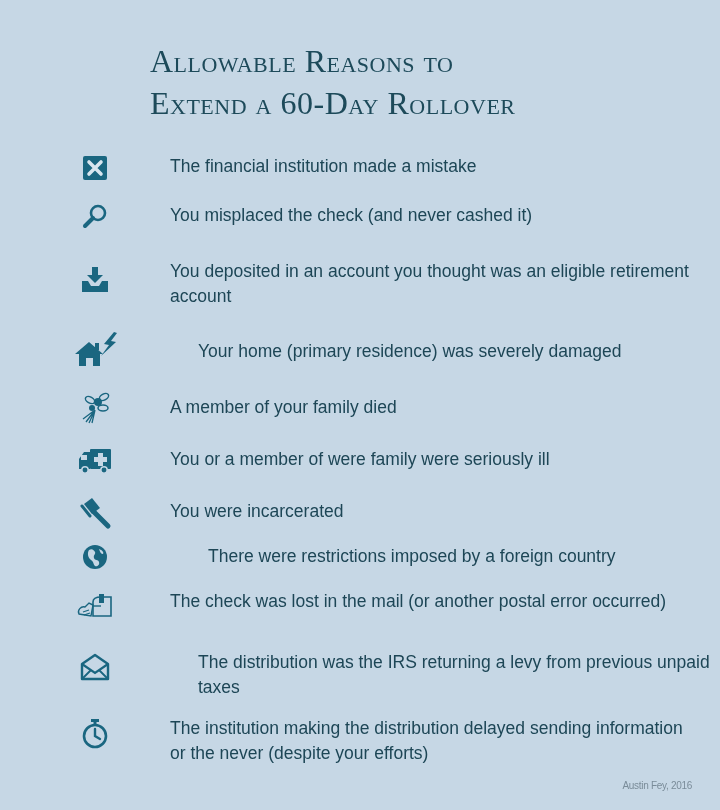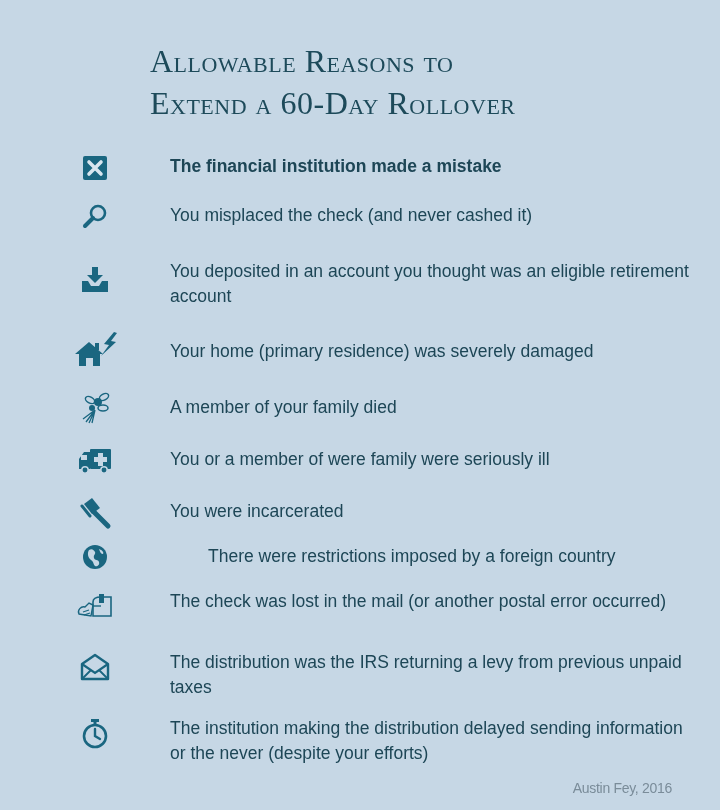--- a/index.html
+++ b/index.html
@@ -35,43 +35,43 @@
   .icon svg { display: block; }
   .text {
     position: absolute;
     left: 170px; width: 520px;
     font-size: 17.5px;
     line-height: 25px;
     color: #1d4656;
   }
   .credit {
     position: absolute;
-    right: 48px; top: 780px;
-    font-size: 14px;
+    right: 28px; top: 780px;
+    font-size: 10px;
     color: #7a8c99;
     letter-spacing: -0.3px;
     text-align: right;
   }
 </style>
 </head>
 <body>
 
 <div class="title">
   <div>Allowable Reasons to</div>
   <div>Extend a 60-Day Rollover</div>
 </div>
 
 <div class="row" style="top:152px;">
   <div class="icon" style="top:2px;height:28px;">
     <svg width="26" height="26" viewBox="0 0 26 26">
         <rect x="1" y="1" width="24" height="24" rx="2" fill="#1a6680"></rect>
         <path d="M7 7 L19 19 M19 7 L7 19" stroke="#d8e6ef" stroke-width="3.6" stroke-linecap="round"></path>
       </svg>
   </div>
-  <div class="text" style="top:2px;font-weight:bold;">The financial institution made a mistake</div>
+  <div class="text" style="top:2px;">The financial institution made a mistake</div>
 </div>
 
 <div class="row" style="top:200px;">
   <div class="icon" style="top:0;height:32px;">
     <svg width="28" height="28" viewBox="0 0 28 28">
         <circle cx="17" cy="11" r="7" fill="none" stroke="#1a6680" stroke-width="2.6"></circle>
         <path d="M12 16 L4 24" stroke="#1a6680" stroke-width="4" stroke-linecap="round"></path>
       </svg>
   </div>
   <div class="text" style="top:3px;">You misplaced the check (and never cashed it)</div>
@@ -88,21 +88,21 @@
 </div>
 
 <div class="row" style="top:330px;">
   <div class="icon" style="top:0;height:42px;">
     <svg width="50" height="42" viewBox="0 0 50 42">
         <path d="M5 24 L19 12 L33 24 L30 24 L30 36 L23 36 L23 28 L16 28 L16 36 L9 36 L9 24 Z" fill="#1a6680"></path>
         <rect x="25" y="13" width="4" height="7" fill="#1a6680"></rect>
         <path d="M44 2 L34 14 L39 15 L31 26 L46 12 L41 11 L47 3 Z" fill="#1a6680"></path>
       </svg>
   </div>
-  <div class="text" style="top:9px;">Your home (primary residence) was severely damaged</div>
+  <div class="text" style="top:9px;margin-left:28px;">Your home (primary residence) was severely damaged</div>
 </div>
 
 <div class="row" style="top:388px;">
   <div class="icon" style="top:0;height:40px;">
     <svg width="34" height="36" viewBox="0 0 34 36">
         <circle cx="20" cy="12" r="4" fill="#1a6680"></circle>
         <ellipse cx="26" cy="7" rx="5" ry="3" fill="none" stroke="#1a6680" stroke-width="1.5" transform="rotate(-30 26 7)"></ellipse>
         <ellipse cx="12" cy="10" rx="5" ry="3" fill="none" stroke="#1a6680" stroke-width="1.5" transform="rotate(30 12 10)"></ellipse>
         <ellipse cx="25" cy="18" rx="5" ry="3" fill="none" stroke="#1a6680" stroke-width="1.5"></ellipse>
         <circle cx="14" cy="18" r="3" fill="#1a6680"></circle>
@@ -162,21 +162,21 @@
 </div>
 
 <div class="row" style="top:650px;">
   <div class="icon" style="top:0;height:34px;">
     <svg width="32" height="30" viewBox="0 0 32 30">
         <path d="M3 12 L16 3 L29 12 L29 27 L3 27 Z" fill="none" stroke="#1a6680" stroke-width="2.4" stroke-linejoin="round"></path>
         <path d="M3 12 L16 21 L29 12" fill="none" stroke="#1a6680" stroke-width="2.2"></path>
         <path d="M3 27 L12 18 M29 27 L20 18" stroke="#1a6680" stroke-width="1.8"></path>
       </svg>
   </div>
-  <div class="text" style="top:0;">The distribution was the IRS returning a levy from previous unpaid taxes</div>
+  <div class="text" style="top:0;margin-left:28px;">The distribution was the IRS returning a levy from previous unpaid taxes</div>
 </div>
 
 <div class="row" style="top:716px;">
   <div class="icon" style="top:0;height:36px;">
     <svg width="28" height="32" viewBox="0 0 28 32">
         <rect x="10" y="1" width="8" height="3" fill="#1a6680"></rect>
         <rect x="12.5" y="3" width="3" height="4" fill="#1a6680"></rect>
         <circle cx="14" cy="18" r="11" fill="none" stroke="#1a6680" stroke-width="2.6"></circle>
         <path d="M14 11 L14 18 L19 21" fill="none" stroke="#1a6680" stroke-width="2.4" stroke-linecap="round"></path>
       </svg>

